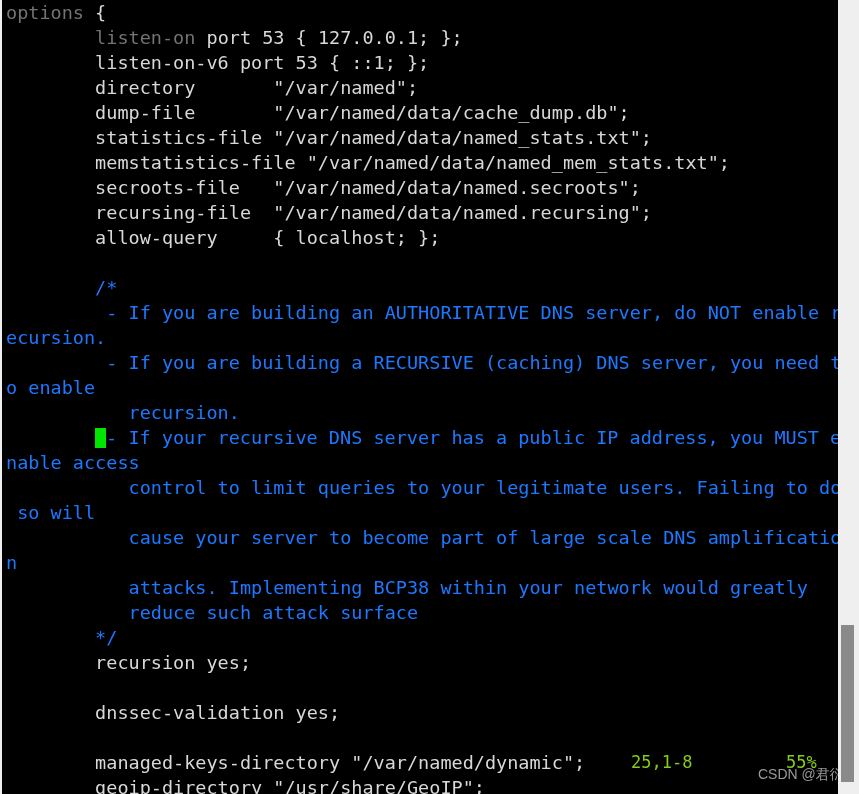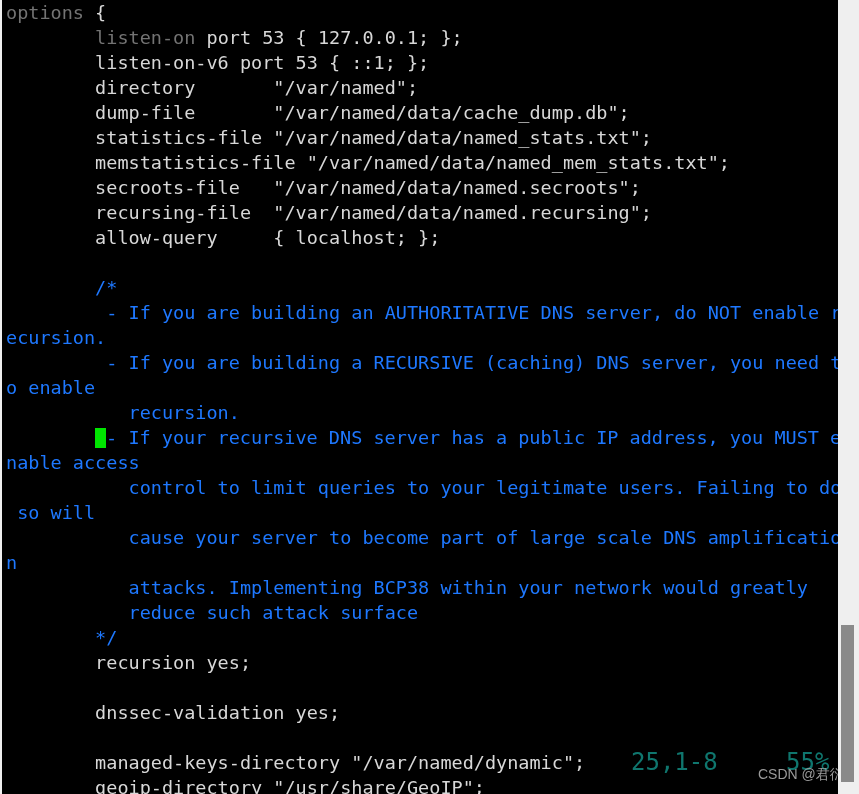--- a/index.html
+++ b/index.html
@@ -64,23 +64,23 @@
     position: absolute;
     left: 6px;
     top: 0;
     width: 832px;
     height: 794px;
     pointer-events: none;
   }
   .status-text {
     position: absolute;
     font-family: "DejaVu Sans Mono", monospace;
-    font-size: 24px;
+    font-size: 17px;
     line-height: 25px;
-    color: #0f766e;
+    color: #84cc16;
     white-space: pre;
   }
   #ruler { left: 625px; top: 750px; }
   #pct   { left: 780px; top: 750px; }
   #watermark {
     position: absolute;
     left: 752px;
     top: 766px;
     font-family: "Liberation Sans", sans-serif;
     font-size: 14px;

